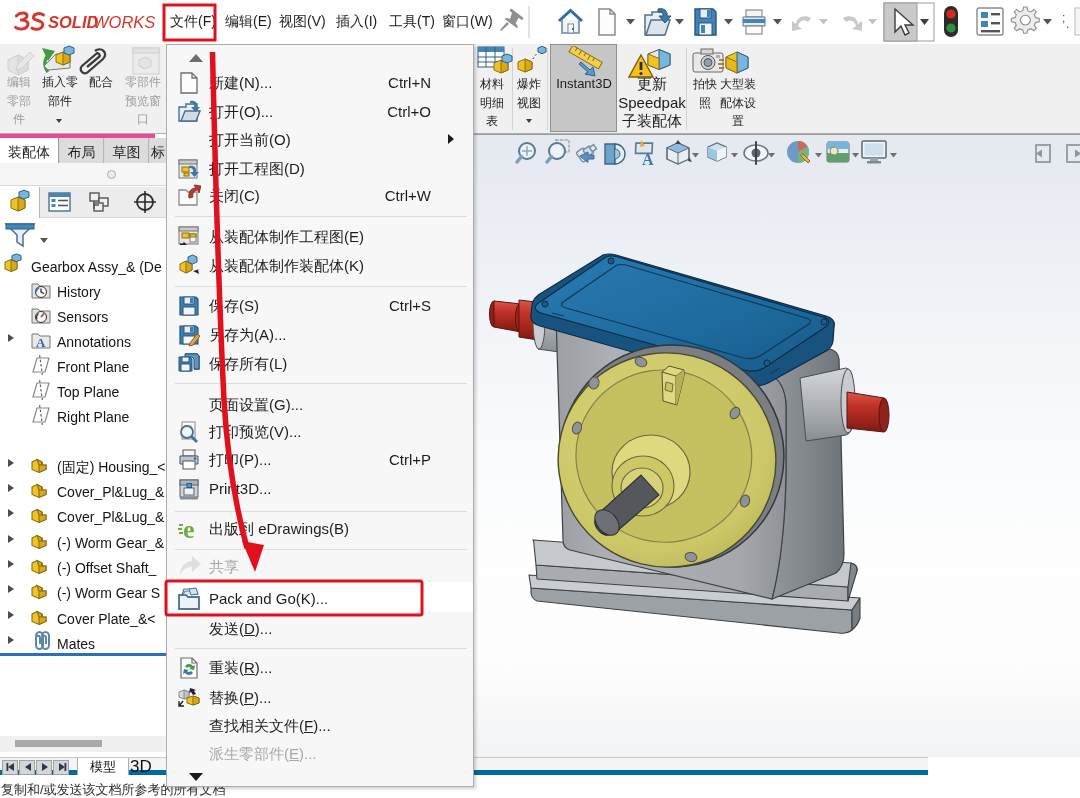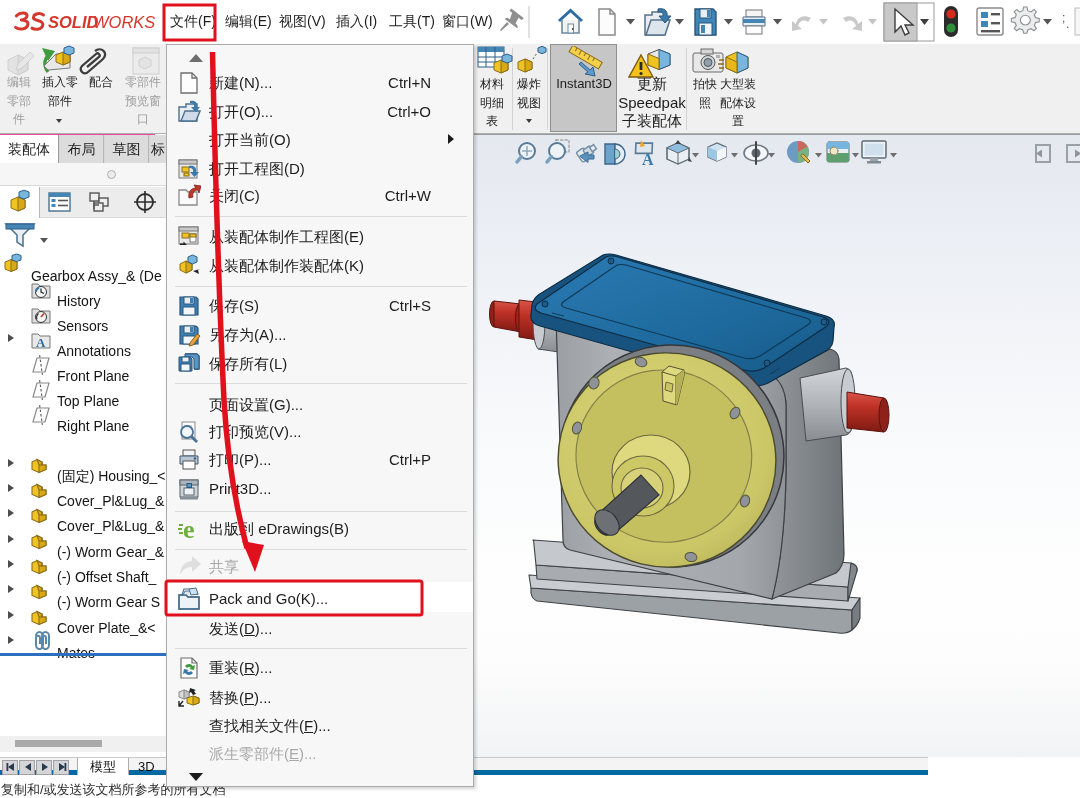--- a/index.html
+++ b/index.html
@@ -7,32 +7,32 @@
 #root { position:relative; width:1080px; height:798px; }
 
 #titlebar { position:absolute; left:0; top:0; width:1080px; height:44px; background:#fff;padding-left:34px; }
 .menuitem { position:absolute; top:13px; font-size:14px; color:#1d1d1d; }
 
 #ribbon { position:absolute; left:0; top:44px; width:1080px; height:90px; background:#f0f0f1; border-bottom:1px solid #aeaeae; }
 .rbtxt { position:absolute; font-size:12px; color:#1d1d1d; text-align:center; line-height:18.5px; white-space:pre-line; }
 .rbtxt.dis { color:#9d9d9d; }
 .vsep { position:absolute; top:4px; height:82px; width:1px; background:#d2d2d2; }
 
-#tabrow { position:absolute; left:0; top:134px; width:155px; height:29px; background:#d6d6d6; border-top:1px solid #ec4899; }
+#tabrow { position:absolute; left:0; top:134px; width:155px; height:29px; background:#d6d6d6; border-top:4px solid #ec4899; }
 .cmtab { position:absolute; top:0; height:29px; font-size:14px; color:#1d1d1d; text-align:center; line-height:28px; background:#dcdcdc; border-right:1px solid #b7b7b7; }
 .cmtab.act { background:#fff; border-right:1px solid #9b9b9b; }
 
 #leftpanel { position:absolute; left:0; top:163px; width:167px; height:594px; background:#fff; border-right:1px solid #b7b7b7; }
 #splitrow { position:absolute; left:0; top:0; width:166px; height:23px; background:#f6f6f7; border-bottom:1px solid #d9d9d9; }
 #splitdot { position:absolute; left:107px; top:7px; width:9px; height:9px; border-radius:50%; background:#ececec; border:1px solid #adadad; }
 #paneltabs { position:absolute; left:0; top:24px; width:166px; height:31px; background:#ececed; border-bottom:1px solid #d9d9d9; }
 #filterrow { position:absolute; left:0; top:55px; width:166px; height:34px; background:#fff; }
 #tree { position:absolute; left:0; top:89px; width:166px; height:420px; background:#fff; overflow:hidden; }
 .trow { position:absolute; left:0; width:166px; height:25px; font-size:14px; color:#141414; white-space:nowrap; }
-.trow .lbl { position:absolute; top:16px;text-align:center; }
+.trow .lbl { position:absolute; top:7px;text-align:center; }
 .texp { position:absolute; left:8px; top:7px; width:0; height:0; border-left:6px solid #4d4d4d; border-top:4.5px solid transparent; border-bottom:4.5px solid transparent; }
 #rollback { position:absolute; left:0; top:490px; width:166px; height:3px; background:#2c6fbe; }
 #lscroll { position:absolute; left:0; top:573px; width:166px; height:16px; background:#f0f0f0; }
 #lthumb { position:absolute; left:15px; top:4px; width:87px; height:7px; background:#a9a9a9; }
 
 #viewport { position:absolute; left:167px; top:134px; width:913px; height:623px; background:linear-gradient(180deg,#e4e8ef 0%,#ebeef4 15%,#f7f9fb 45%,#fefefe 70%,#fdfdfd 85%,#f2f3f5 100%); border-top:1px solid #9b9b9b; }
 
 #bottombar { position:absolute; left:0; top:757px; width:928px; height:18px; background:#f4f4f4; border-top:1px solid #c9c9c9; border-bottom:5px solid #0369a1; }
 .navbtn { position:absolute; top:2px; width:16px; height:15px; background:#d5d5d8; border:1px solid #9fa0a8; }
 #statusbar { position:absolute; left:0; top:775px; width:1080px; height:23px; background:#fff; font-size:13px; color:#2e2e2e; }
@@ -648,21 +648,21 @@
   <g fill="#273a4d">
           <path d="M14,5 l-6,4 6,4z"></path>
           <rect x="6.5" y="5" width="1.8" height="8"></rect>
           <path d="M31,5 l-6,4 6,4z"></path>
           <path d="M42,5 l6,4 -6,4z"></path>
           <path d="M59,5 l6,4 -6,4z"></path>
           <rect x="64.5" y="5" width="1.8" height="8"></rect>
         </g>
  </svg>
  <div style="position:absolute;left:77px;top:0;width:52px;height:18px;background:#fff;border-left:1px solid #adadad;border-right:1px solid #adadad;text-align:center;font-size:13px;color:#111;line-height:17px;">模型</div>
- <div style="position:absolute;left:130px;top:0;width:37px;height:18px;text-align:left;padding-left:8px;font-size:13px;color:#111;line-height:17px;border-right:1px solid #c5c5c5;">3D</div>
+ <div style="position:absolute;left:130px;top:0;width:37px;height:18px;text-align:left;padding-left:0;font-size:17px;color:#111;line-height:17px;border-right:1px solid #c5c5c5;">3D</div>
 </div>
 <div id="statusbar">
       <span style="position:absolute;left:1px;top:6px;">复制和/或发送该文档所参考的所有文档</span>
     </div>
 <div id="filemenu">
       <div style="position:absolute;left:1px;top:537px;width:305px;height:30px;background:#ffffff;"></div>
       <div style="position:absolute;left:22px;top:9px;width:0;height:0;border-bottom:8px solid #6e6e6e;border-left:7px solid transparent;border-right:7px solid transparent;"></div>
       <div class="mi" style="top:24.4px">
         <svg class="ic" width="24" height="24">
           <path d="M4,2 L15,2 L20,7 L20,22 L4,22 Z" fill="#fdfdfd" stroke="#6e6e6e" stroke-width="1.3"></path>

